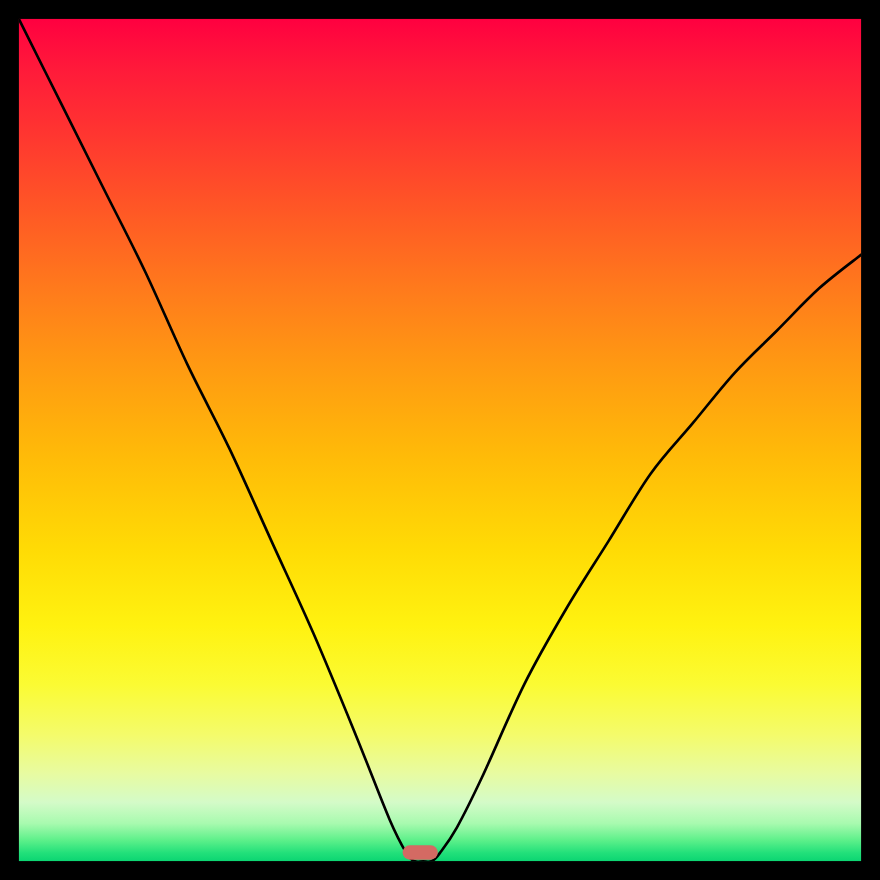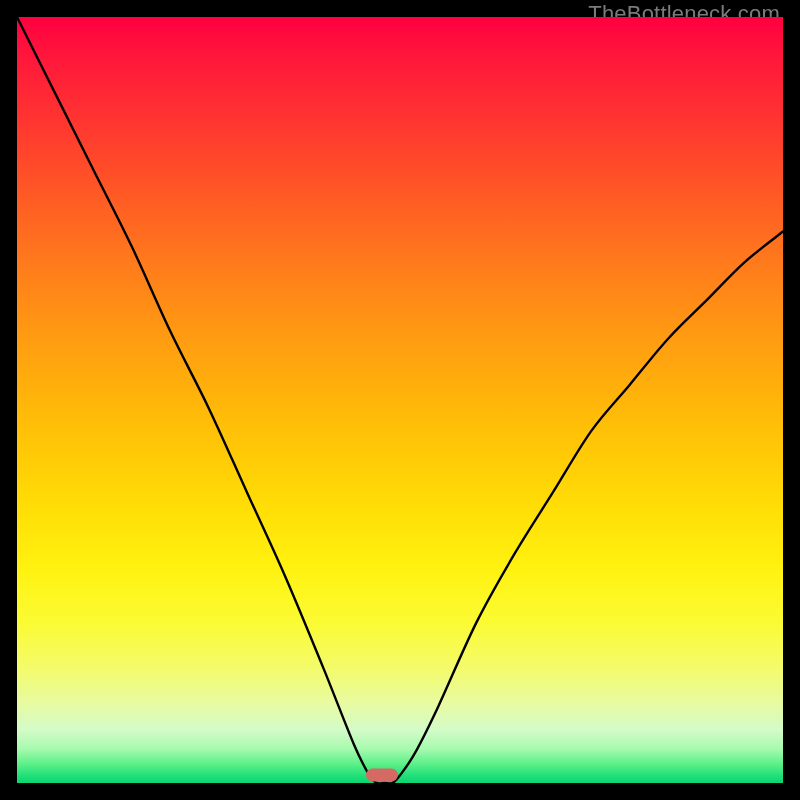--- a/index.html
+++ b/index.html
@@ -76,21 +76,20 @@
     font-weight: 500;
     letter-spacing: 0.2px;
     user-select: none;
   }
 </style>
 </head>
 <body>
 
 <div class="frame">
 
-  <div class="watermark">TheBottleneck.com</div>
 
   <div class="plot-area">
 
     <div class="gradient-bg"></div>
 
     <svg class="curve-svg" viewBox="0 0 766 766" preserveAspectRatio="none">
       <path fill="none" stroke="#000" stroke-width="2.4" stroke-linejoin="round" stroke-linecap="round" d="M 0 0 C 6.383333333333334 12.766666666666664, 25.53333333333334 51.06666666666665, 38.300000000000004 76.59999999999998 C 51.06666666666667 102.13333333333331, 63.83333333333334 127.66666666666661, 76.60000000000001 153.19999999999996 C 89.36666666666667 178.7333333333333, 102.13333333333333 202.99000000000004, 114.89999999999999 229.80000000000004 C 127.66666666666666 256.61000000000007, 140.43333333333334 287.25, 153.20000000000002 314.06 C 165.9666666666667 340.87, 178.73333333333335 363.85, 191.5 390.66 C 204.26666666666665 417.47, 217.03333333333333 446.83333333333337, 229.79999999999998 474.92 C 242.56666666666663 503.00666666666666, 255.3333333333333 529.8166666666666, 268.09999999999997 559.18 C 280.8666666666666 588.5433333333333, 294.91 623.0133333333333, 306.40000000000003 651.1 C 317.89000000000004 679.1866666666667, 329.38 709.8266666666666, 337.04 727.6999999999999 C 344.70000000000005 745.5733333333333, 348.53000000000003 751.9566666666667, 352.36 758.34 C 356.19 764.7233333333334, 357.46666666666664 764.7233333333334, 360.02 766 C 362.5733333333333 767.2766666666666, 365.12666666666667 766, 367.68 766 C 370.23333333333335 766, 372.78666666666663 767.2766666666666, 375.34 766 C 377.8933333333333 764.7233333333334, 379.17 763.4466666666667, 383 758.34 C 386.83 753.2333333333333, 391.93666666666667 746.85, 398.32 735.36 C 404.7033333333333 723.87, 411.0866666666667 711.1033333333334, 421.3 689.4 C 431.5133333333333 667.6966666666666, 446.8333333333333 630.6733333333333, 459.59999999999997 605.14 C 472.3666666666666 579.6066666666667, 485.1333333333334 557.9033333333333, 497.90000000000003 536.1999999999999 C 510.6666666666667 514.4966666666666, 523.4333333333333 495.3466666666667, 536.1999999999999 474.92 C 548.9666666666666 454.49333333333334, 561.7333333333333 431.5133333333334, 574.5 413.64000000000004 C 587.2666666666667 395.7666666666667, 600.0333333333334 383, 612.8000000000001 367.68 C 625.5666666666667 352.36, 638.3333333333334 335.7633333333334, 651.1 321.72 C 663.8666666666667 307.6766666666667, 676.6333333333333 296.18666666666667, 689.4 283.42 C 702.1666666666666 270.65333333333336, 714.9333333333333 256.60999999999996, 727.6999999999999 245.11999999999998 C 740.4666666666666 233.62999999999997, 759.6166666666667 219.58666666666667, 766 214.48000000000002"></path>
     </svg>
 
     <div class="marker" style="left: 47.7%; top: 99%;"></div>

